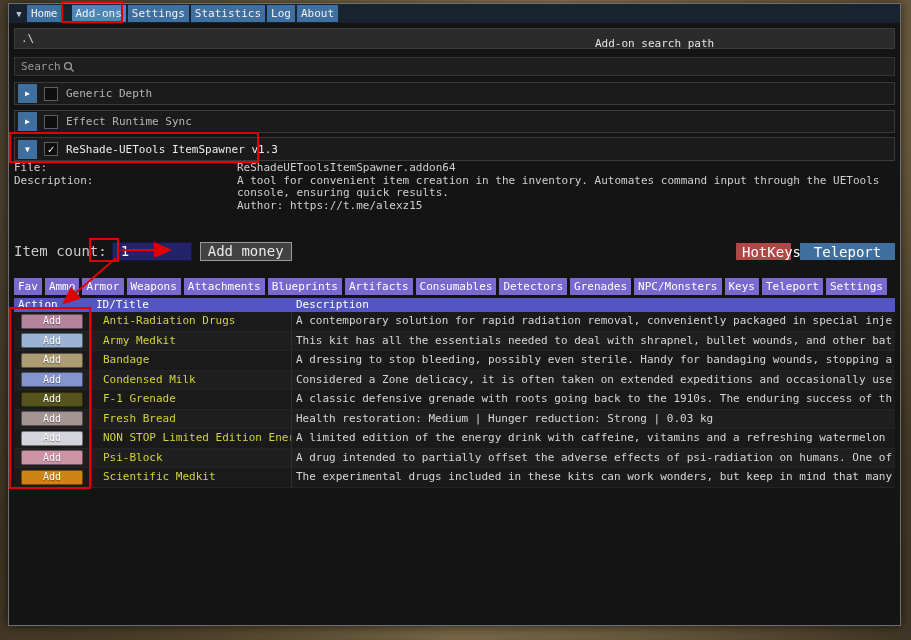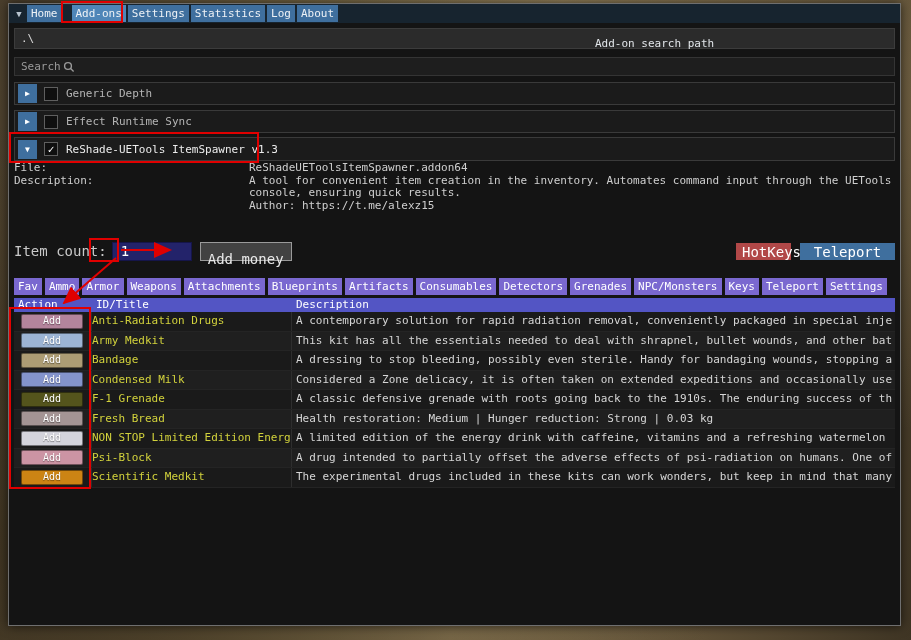--- a/index.html
+++ b/index.html
@@ -66,37 +66,37 @@
     display:flex; align-items:center; justify-content:center;
     color:#fff; font-size:11px; line-height:11px;
   }
   .section-label { margin-left:8px; color:#b5b5b5; font-size:11px; }
 
   .addon-header { position:absolute; top:133px; left:5px; right:5px; height:24px;
     background:#1b1b1b; border:1px solid #3a3a3a; display:flex; align-items:center; padding:0 2px; }
   .addon-title { margin-left:8px; color:#ececec; font-size:11px; }
 
   .addon-info { position:absolute; top:158px; left:5px; right:5px; font-size:11px; color:#cfcfcf; }
-  .info-row { display:flex; line-height:12.5px;gap:12px; }
+  .info-row { display:flex; line-height:12.5px; }
   .info-label { width:223px; flex:none; }
   .desc-line { line-height:12.5px; }
 
   
   .controls-row {
     position:absolute; top:237px; left:5px; right:5px; height:20px;
     display:flex; align-items:center; font-size:14px; color:#c9c9c9;
   }
   .count-input {
     width:80px; height:19px; margin-left:5px; padding-left:8px;
     background:var(--input-navy,#23236a); border:1px solid #15154a;
     color:#fff; display:flex; align-items:center;
   }
   .btn { font:inherit; color:#fff; cursor:default; }
   .btn-gray {
-    margin-left:8px; height:19px; padding:8px 7px;
+    margin-left:8px; height:19px; padding:0 7px;
     background:#424242; border:1px solid #9a9a9a; color:#e9e9e9;
   }
   .btn-hotkeys { margin-left:auto; width:55px; height:17px; background:var(--hotkeys-red,#b14848); border:none; }
   .btn-teleport { margin-left:9px; width:95px; height:17px; background:var(--accent-blue,#3f6f9e); border:none; }
 
   
   .tabs { position:absolute; top:274px; left:5px; right:5px; height:17px; display:flex; gap:3px; }
   .tab {
     background:var(--tab-purple,#7a68d0); color:#fff; border:none;
     font:inherit; font-size:11px; padding:0 4px; height:17px; cursor:default; white-space:nowrap;
@@ -113,21 +113,21 @@
   .h-desc   { flex:1; padding-left:4px; overflow:hidden; white-space:nowrap; }
 
   .rows { position:absolute; top:308px; left:5px; right:5px; }
   .trow { display:flex; height:19.5px; border-bottom:1px solid #242424; align-items:center; }
   .trow:nth-child(odd)  { background:#1a1a1a; }
   .trow:nth-child(even) { background:#1f1f1f; }
   .col-action { width:78px; flex:none; height:100%; border-right:1px solid #2e2e2e; display:flex; align-items:center; }
   .col-title {
     width:200px; flex:none; height:100%; border-right:1px solid #2e2e2e;
     color:var(--item-yellow,#d2d23c); font-size:11px; line-height:18.5px;
-    padding-left:0; overflow:hidden; white-space:nowrap;
+    padding-left:11px; overflow:hidden; white-space:nowrap;
   }
   .col-desc {
     flex:1; height:100%; color:#d6d6d6; font-size:11px; line-height:18.5px;
     padding-left:4px; overflow:hidden; white-space:nowrap;
   }
   .add-btn {
     width:62px; height:15px; margin-left:7px; border:1px solid rgba(0,0,0,.45);
     border-radius:2px; color:#fff; font:inherit; font-size:10px; line-height:12px;
     text-shadow:0 1px 1px rgba(0,0,0,.45); padding:0; cursor:default;
   }

